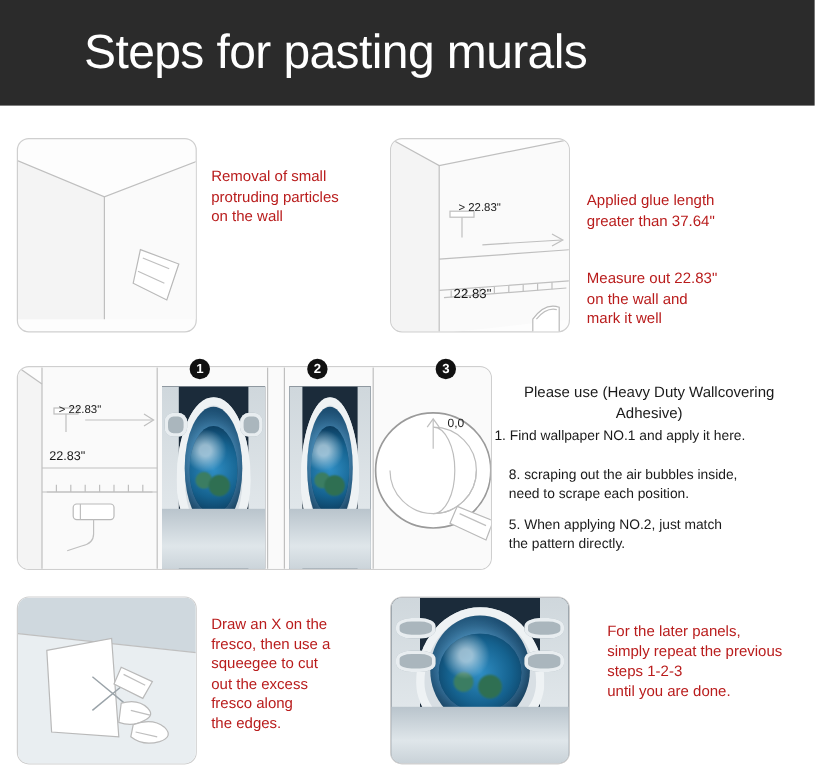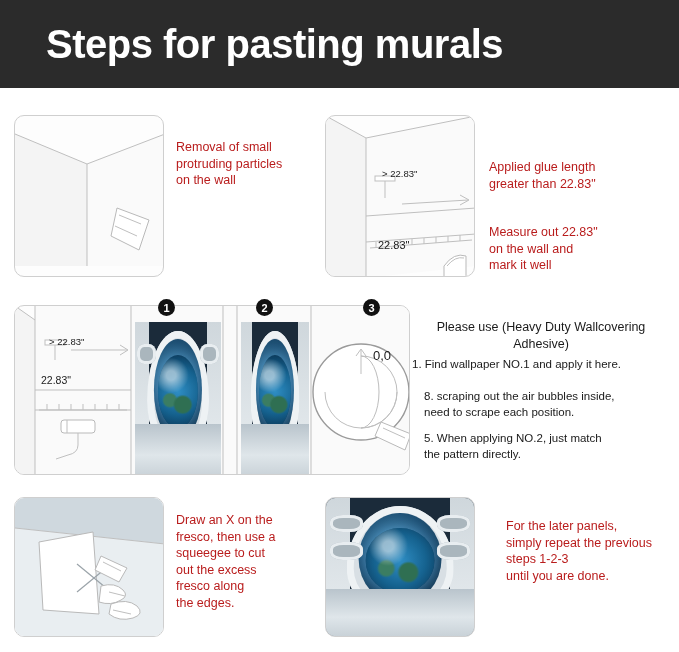--- a/index.html
+++ b/index.html
@@ -18,23 +18,24 @@
     width: 679px;
     height: 88px;
     background: #2b2b2b;
     display: flex;
     align-items: center;
     padding-left: 46px;
   }
   .header-title {
     color: #ffffff;
     font-size: 40px;
-    font-weight: bold;
+    font-weight: normal;
     letter-spacing: -0.5px;
     white-space: nowrap;
+    margin-left: 24px;
   }
   
   .panel {
     position: absolute;
     border: 1px solid #cfcfcf;
     border-radius: 10px;
     background: #fdfdfd;
     overflow: hidden;
   }
   .caption {
@@ -195,21 +196,21 @@
 
     <g>
       <path class="paper" d="M118,150 q10,-14 22,-10 l0,22 -22,0 z"></path>
       <path class="thin" d="M121,150 q8,-10 17,-8"></path>
     </g>
   </svg>
   <div style="position:absolute; left:56px; top:52px; font-size:9.5px;">&gt; 22.83"</div>
   <div style="position:absolute; left:52px; top:123px; font-size:11px;">22.83"</div>
 </div>
 <div class="caption" style="left:489px; top:159px; width:180px;">Applied glue length
-greater than 22.83"</div>
+greater than 37.64"</div>
 <div class="caption" style="left:489px; top:224px; width:180px;">Measure out 22.83"
 on the wall and
 mark it well</div>
 
 <div class="panel" style="left:14px; top:305px; width:396px; height:170px;">
 
   <svg width="396" height="170" viewBox="0 0 396 170" style="position:absolute; left:0; top:0;">
     <polygon class="wall-l" points="0,0 20,14 20,170 0,170"></polygon>
     <rect class="wall-r" x="20" y="0" width="376" height="170"></rect>
     <line class="thin" x1="20" y1="0" x2="20" y2="170"></line>
@@ -283,21 +284,21 @@
     <path class="thin" d="M14,58 a36,36 0 0 0 72,0"></path>
     <g class="thin">
       <line x1="50" y1="16" x2="50" y2="40"></line>
       <polyline points="45,22 50,15 55,22"></polyline>
     </g>
     <g>
       <polygon class="paper" points="70,88 100,100 94,116 64,102"></polygon>
       <line class="thin" x1="72" y1="94" x2="94" y2="104"></line>
     </g>
   </svg>
-  <div style="position:absolute; left:358px; top:42px; font-size:13px;">0,0</div>
+  <div style="position:absolute; left:358px; top:42px; font-size:10px;">0,0</div>
 </div>
 
 <div class="badge" style="left:158px; top:299px;">1</div>
 <div class="badge" style="left:256px; top:299px;">2</div>
 <div class="badge" style="left:363px; top:299px;">3</div>
 
 <div class="please-use" style="left:421px; top:319px;">Please use
 (Heavy Duty Wallcovering Adhesive)</div>
 <div class="step-text" style="left:412px; top:357px; width:250px;">1. Find wallpaper NO.1 and apply it here.</div>
 <div class="step-text" style="left:424px; top:389px; width:250px;">8. scraping out the air bubbles inside,

